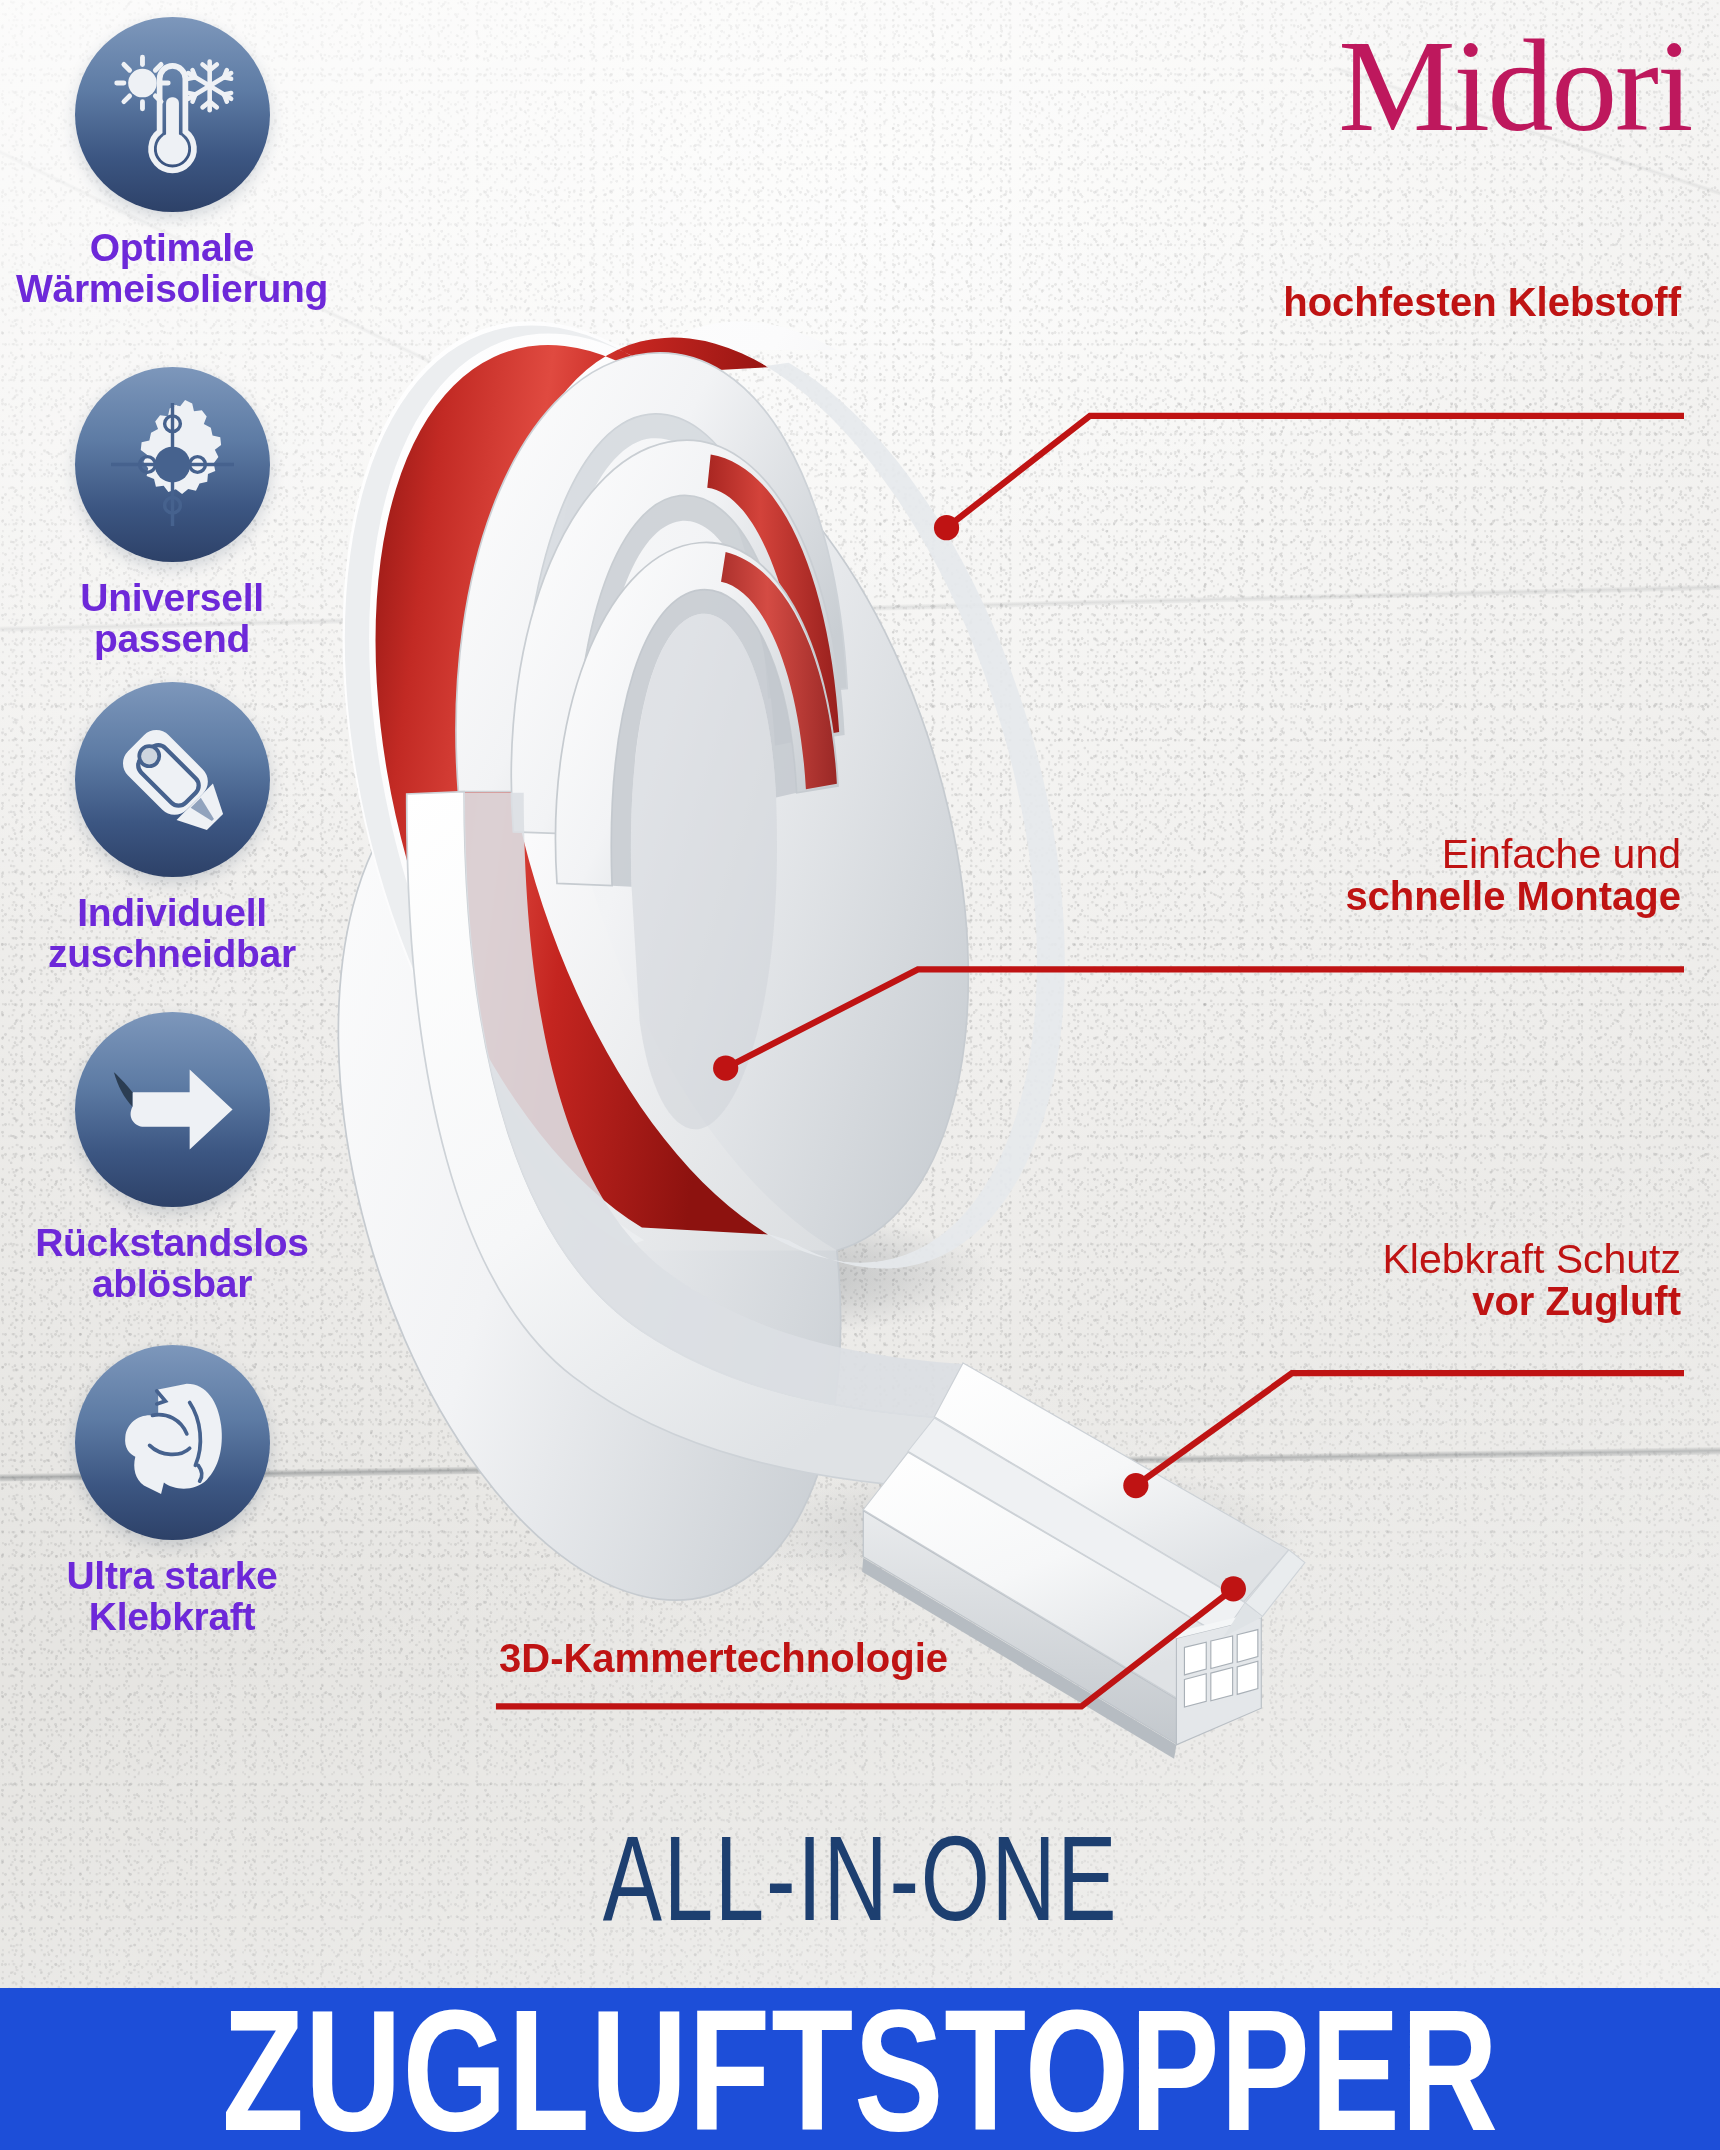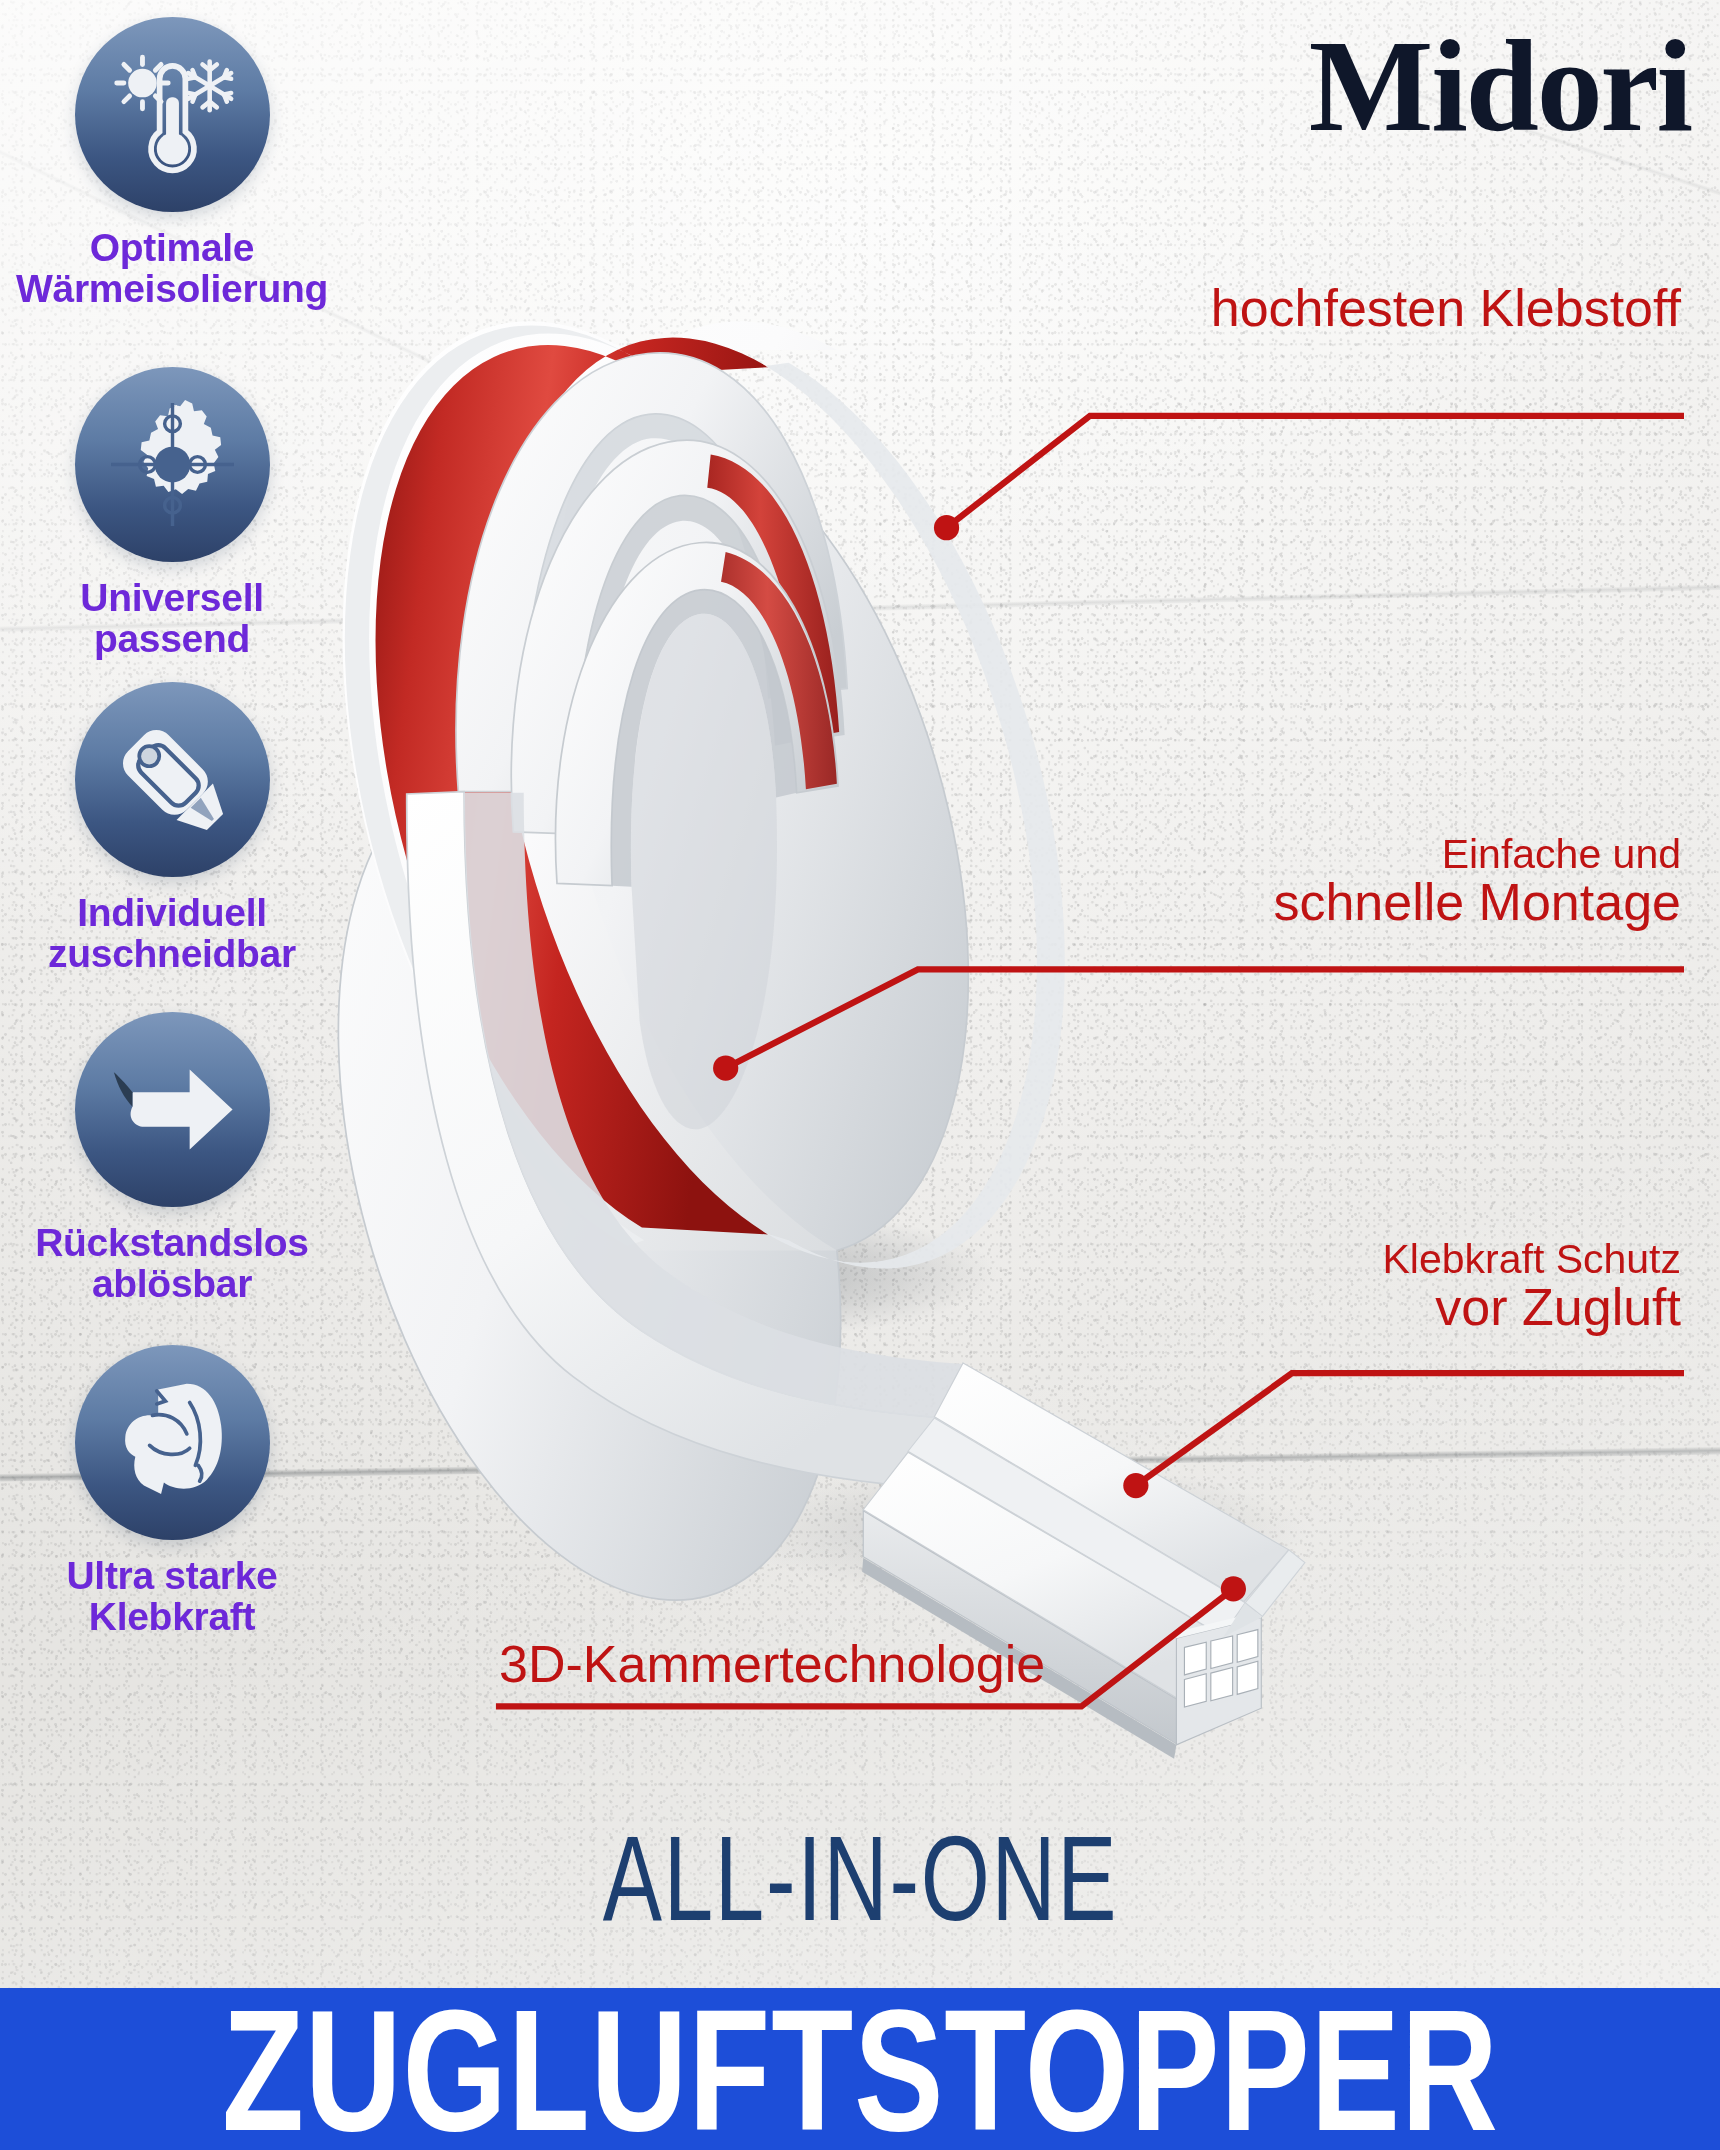--- a/index.html
+++ b/index.html
@@ -68,34 +68,33 @@
     letter-spacing:-0.3px;
   }
 
   
   #product{position:absolute;left:401px;top:241px;width:975px;height:1520px;}
   #product svg{width:100%;height:100%;display:block;overflow:visible;}
 
   
   .callout{position:absolute;color:#bf1313;}
   .callout .l1{font-size:41px;line-height:1.0;font-weight:normal;white-space:nowrap;}
-  .callout .l2{font-size:52px;line-height:1.05;font-weight:normal;white-space:nowrap;}
+  .callout .l2{font-size:40px;line-height:1.05;font-weight:bold;white-space:nowrap;}
   .callout.right{text-align:right;}
   .callout.left{text-align:left;}
 
   #leaders{position:absolute;inset:0;pointer-events:none;}
   #leaders svg{width:100%;height:100%;display:block;}
 
   
   #logo{
     position:absolute;right:30px;top:19.5px;
     font-family:"Liberation Serif", serif;
-    font-size:132px;line-height:1;color:#0f172a;
+    font-size:132px;line-height:1;color:#be185d;
     letter-spacing:-2.3px;
-    font-weight:bold;
   }
 
   
   #title-top{
     position:absolute;left:0;right:0;top:1818px;text-align:center;
     color:#1d3f70;
     font-size:120px;line-height:1;
     font-weight:normal;
     letter-spacing:2.3px;
     transform:scaleX(.74);

